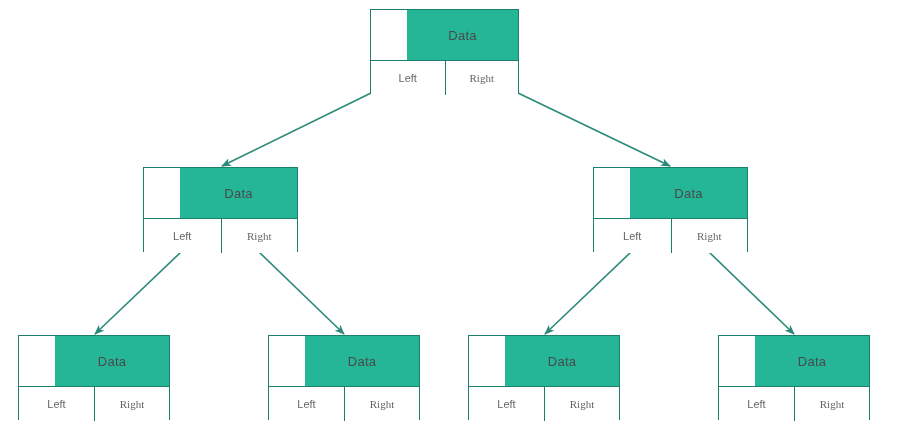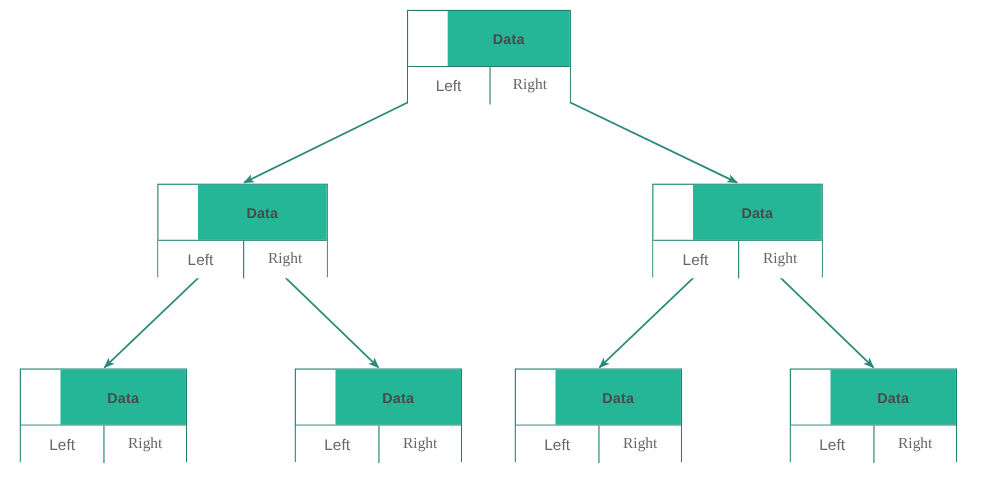--- a/index.html
+++ b/index.html
@@ -28,40 +28,40 @@
     position: absolute;
     box-sizing: border-box;
     border: 1.5px solid #1b7f6c;
     background: #ffffff;
     z-index: 5;
   }
   .node-data-cell {
     box-sizing: border-box;
     background: #25b698;
     color: #4a4a4a;
-    font-weight: bold;
+    font-weight: normal;
     font-size: 13px;
     display: flex;
     align-items: center;
     justify-content: center;
     letter-spacing: 0.2px;
     margin-left: 36px;
   }
   .node-ptr-row {
     display: flex;
     box-sizing: border-box;
     border-top: 1.5px solid #1b7f6c;
   }
   .node-ptr-cell {
     box-sizing: border-box;
     flex: 1 1 50%;
     display: flex;
     align-items: center;
     justify-content: center;
-    font-size: 14px;
+    font-size: 11px;
     color: #666666;
     background: #ffffff;
   }
   .node-ptr-cell.right-ptr {
     border-left: 1.5px solid #1b7f6c;
     font-family: Liberation Serif, serif;
   }
 </style>
 </head>
 <body>

